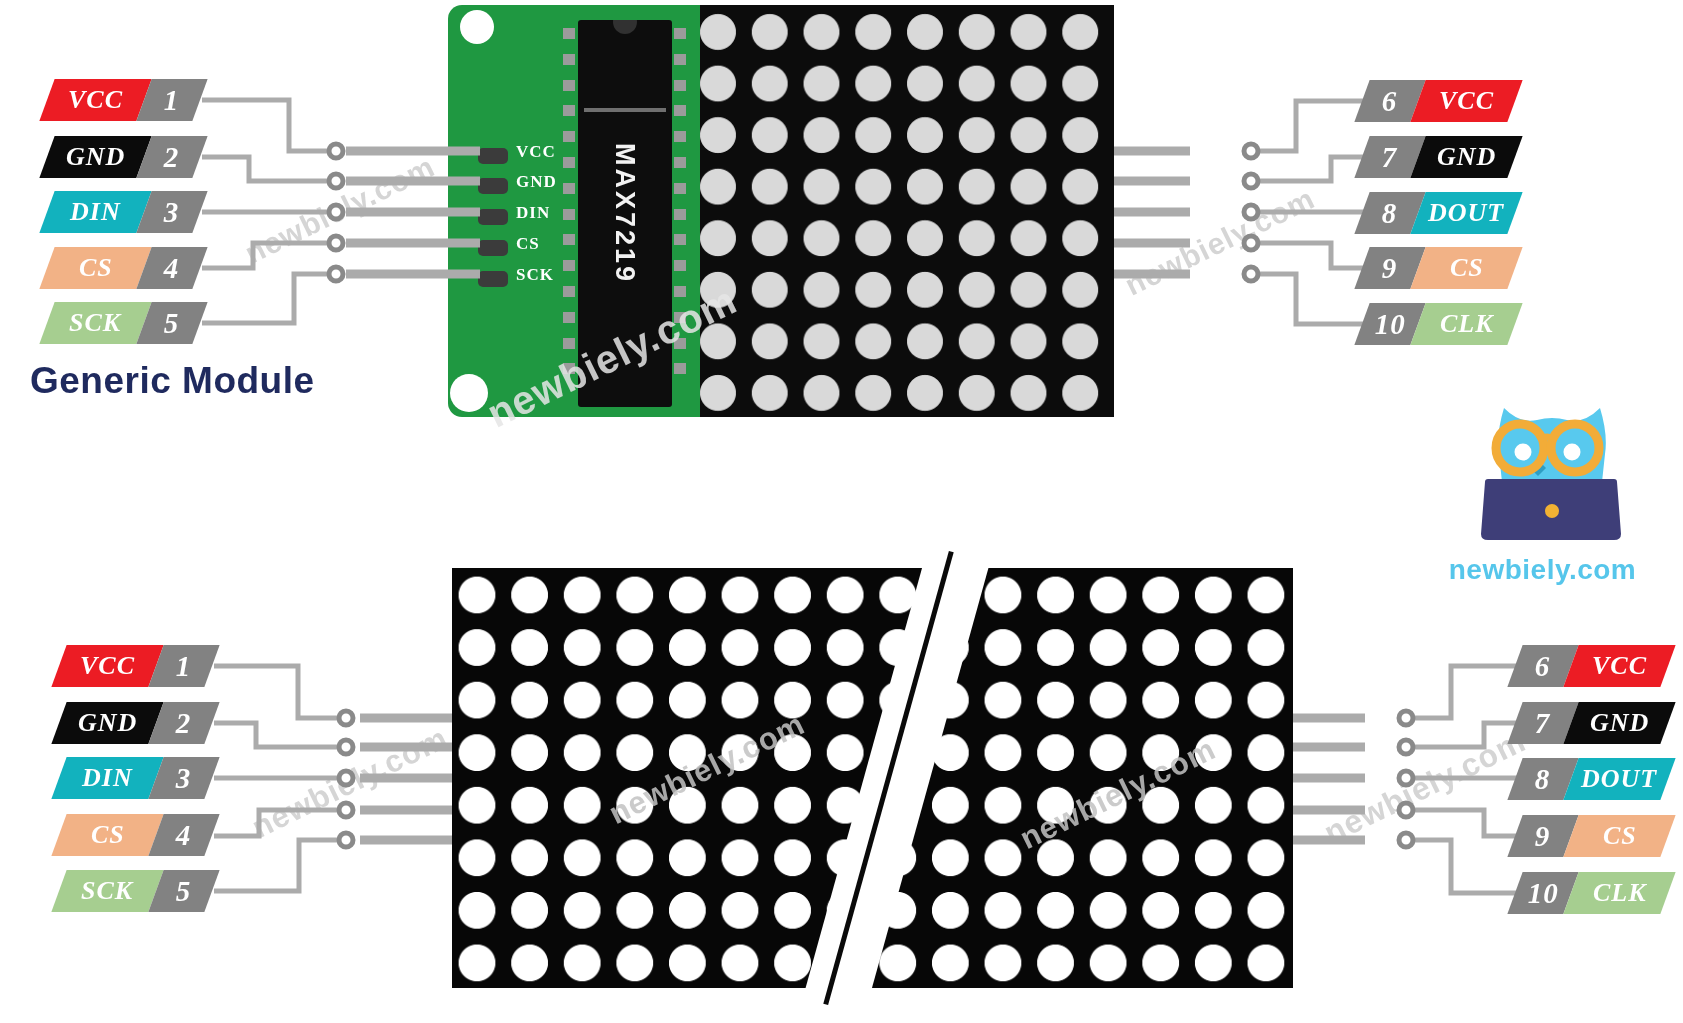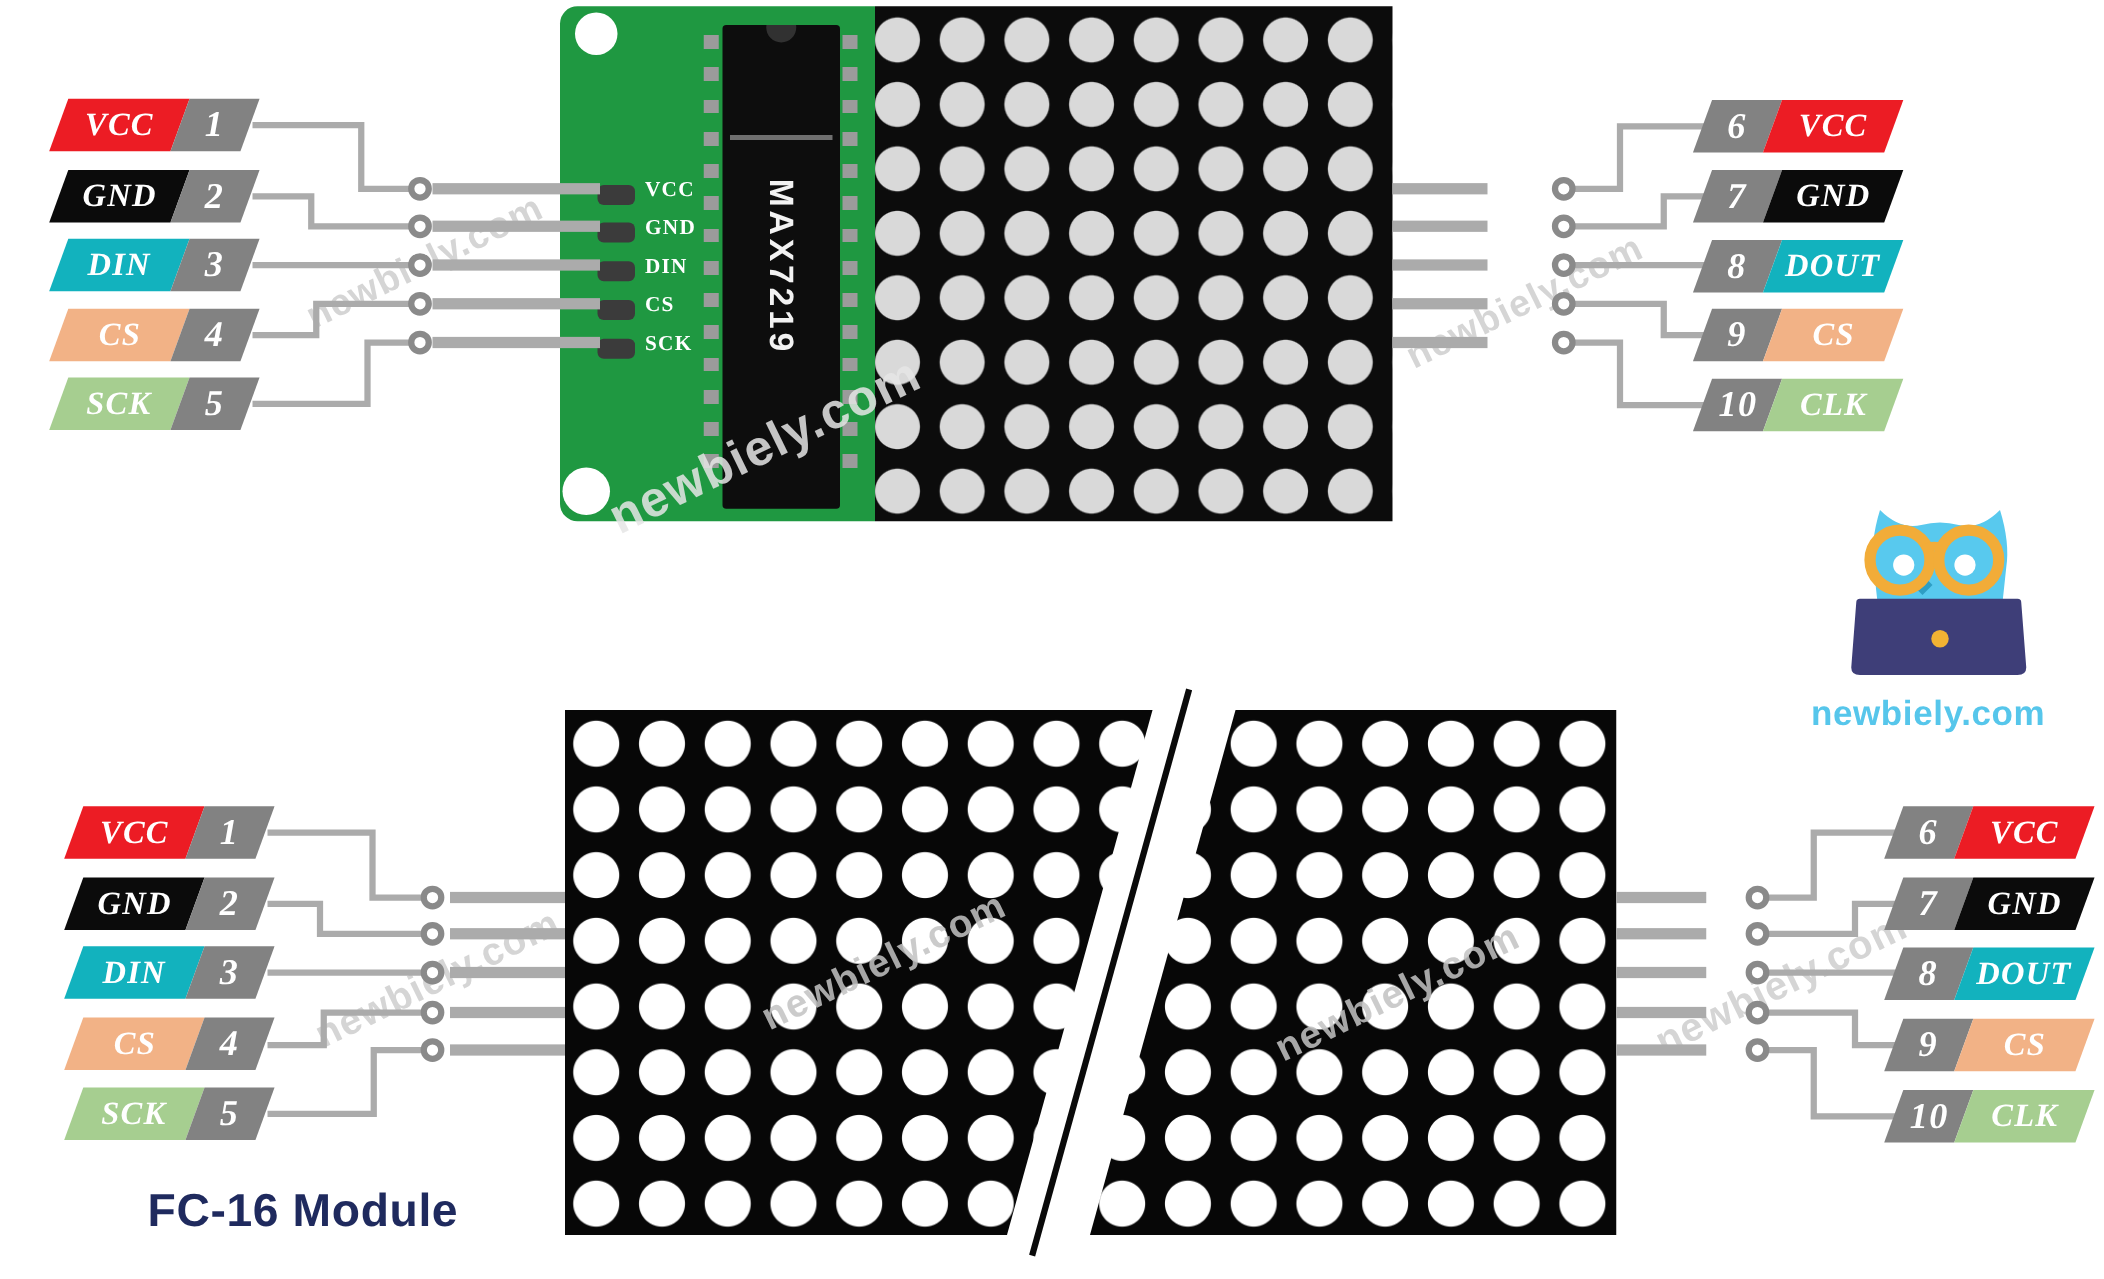--- a/index.html
+++ b/index.html
@@ -339,21 +339,21 @@
   </div>
   <div class="label-row" style="left:1515px;top:872px">
     <div class="seg seg-num">
         <span class="lt nt">10</span>
       </div>
     <div class="seg seg-name" style="background: rgb(166, 206, 144);">
         <span class="lt">CLK</span>
       </div>
   </div>
 
-  <div class="title title-bottom">FC-16 Module</div>
+  <div class="title title-top">Generic Module</div>
 
   <div id="logo">
     <svg width="205" height="156" viewBox="0 0 205 156">
       <path d="M64 16 Q 80 32 97 28 Q 112 24 127 28 Q 144 32 160 16 Q 168 42 165 62 L 162 90 L 62 90 L 59 62 Q 56 42 64 16 Z" fill="#58C9EE"></path>
       <path d="M98 68 L 106 76 L 98 84 L 90 76 Z" fill="#2E9EC4"></path>
       <circle cx="80" cy="56" r="24" fill="none" stroke="#F2AC38" stroke-width="9"></circle>
       <circle cx="135" cy="56" r="24" fill="none" stroke="#F2AC38" stroke-width="9"></circle>
       <path d="M98 48 Q 107 42 117 48" fill="none" stroke="#F2AC38" stroke-width="7"></path>
       <circle cx="83" cy="60" r="8.5" fill="#ffffff"></circle>
       <circle cx="132" cy="60" r="8.5" fill="#ffffff"></circle>

